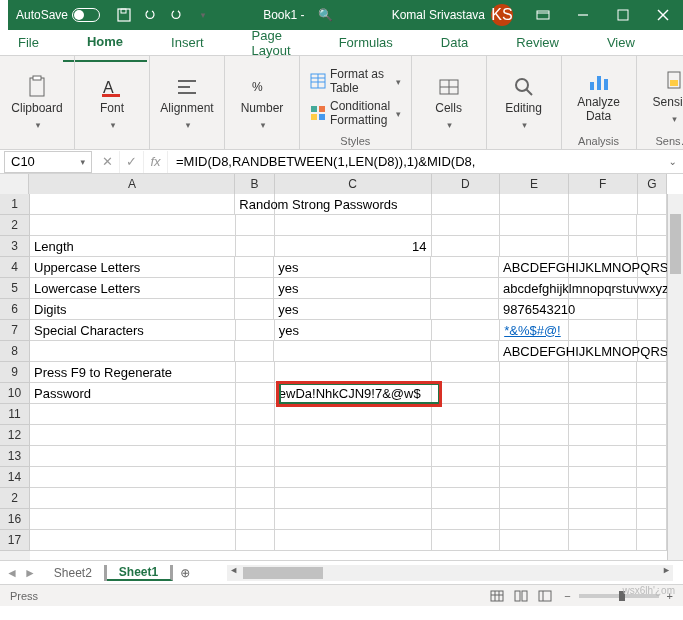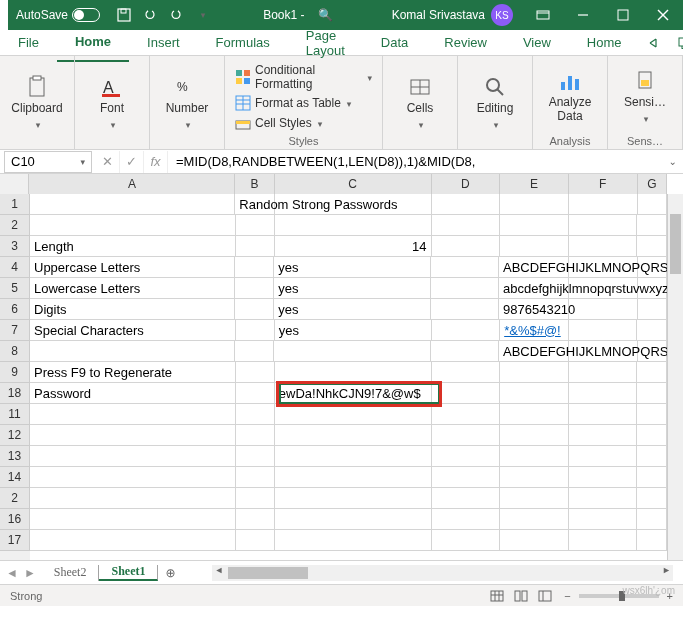--- a/index.html
+++ b/index.html
@@ -6,25 +6,25 @@
 body { width:683px; height:620px; background:#fff; overflow:hidden; position:relative; }
 .titlebar { height:30px; background:#217346; color:#fff; display:flex; align-items:center; font-size:12px;margin-left:8px; }
 .autosave { display:flex; align-items:center; gap:4px; padding:0 8px; }
 .toggle { width:28px; height:14px; border:1px solid #fff; border-radius:7px; position:relative; }
 .toggle::after { content:""; position:absolute; left:1px; top:1px; width:10px; height:10px; background:#fff; border-radius:50%; }
 .qat { display:flex; gap:10px; padding:0 8px; }
 .qat-ic { width:16px; height:16px; display:flex; align-items:center; justify-content:center; }
 .title-center { flex:1; display:flex; justify-content:center; gap:10px; align-items:center; }
 .search-box { width:22px; text-align:center; }
 .user { display:flex; align-items:center; gap:6px; padding:0 10px; }
-.avatar { width:22px; height:22px; border-radius:50%; background:#8b5cf6; display:flex; align-items:center; justify-content:center; font-size:10px; }
+.avatar { width:22px; height:22px; border-radius:50%; background:#c2410c; display:flex; align-items:center; justify-content:center; font-size:16px; }
 .winbtn { width:40px; height:30px; display:flex; align-items:center; justify-content:center; }
 
 .ribbon-tabs { height:26px; background:#fff; border-bottom:1px solid #d4d4d4; display:flex; align-items:center; }
-.rtab { padding:0 18px; font-size:13px; color:#217346; height:38px; display:flex; align-items:center; }
+.rtab { padding:0 24px; font-size:13px; color:#217346; height:38px; display:flex; align-items:center; }
 .rtab.file { color:#217346; font-weight:normal; padding-left:18px; }
 .rtab.active { font-weight:600; border-bottom:2px solid #217346; }
 .rtab-right { margin-left:auto; display:flex; }
 .rtab-btn { width:30px; height:26px; display:flex; align-items:center; justify-content:center; color:#217346; }
 
 .ribbon { height:94px; background:#f3f2f1; border-bottom:1px solid #d4d4d4; display:flex; }
 .rgroup { border-right:1px solid #d4d4d4; padding:2px 6px; display:flex; flex-direction:column; }
 .rgroup-body { flex:1; display:flex; align-items:center; }
 .rgroup-label { text-align:center; font-size:11px; color:#666; }
 .bigbtn { display:flex; flex-direction:column; align-items:center; justify-content:center; width:62px; font-size:12px; color:#333; gap:2px; }
@@ -53,21 +53,21 @@
 .cell.link { color:#0563c1; text-decoration:underline; }
 .cell.of { overflow:visible; z-index:1; }
 .vscroll { position:absolute; top:20px; right:0; width:16px; bottom:0; background:#f0f0f0; border-left:1px solid #ccc; }
 .vscroll-thumb { position:absolute; top:20px; left:2px; right:2px; height:60px; background:#c1c1c1; }
 
 .highlight { position:absolute; border:3px solid #d93025; pointer-events:none; z-index:5; }
 .active-cell { position:absolute; border:2px solid #217346; pointer-events:none; z-index:4; }
 
 .sheet-tabs { height:24px; background:#fff; border-top:1px solid #d4d4d4; display:flex; align-items:center; font-size:12px; }
 .st-nav { display:flex; padding:0 6px; gap:6px; color:#999; }
-.stab { padding:0 12px; height:16px; display:flex; align-items:center; border-right:1px solid #a3a3a3; color:#666;font-family:Liberation Serif, serif; }
+.stab { padding:0 12px; height:16px; display:flex; align-items:center; border-right:3px solid #a3a3a3; color:#666; }
 .stab.active { background:#fff; color:#217346; font-weight:600; border-bottom:2px solid #217346; }
 .st-add { width:24px; text-align:center; color:#666; }
 .hscroll { flex:1; margin:0 10px; height:16px; background:#f0f0f0; position:relative; }
 .hscroll::before { content:"◄"; position:absolute; left:2px; font-size:9px; color:#666; }
 .hscroll::after { content:"►"; position:absolute; right:2px; font-size:9px; color:#666; }
 .hscroll-thumb { position:absolute; left:16px; top:2px; bottom:2px; width:80px; background:#c1c1c1; }
 
 .statusbar { height:22px; background:#f3f2f1; border-top:1px solid #d4d4d4; display:flex; align-items:center; font-size:11px; color:#666; }
 .sb-left { padding:0 10px; }
 .sb-right { margin-left:auto; display:flex; align-items:center; gap:8px; padding-right:10px; }
@@ -135,22 +135,22 @@
         <line x1="1" y1="1" x2="11" y2="11" stroke="#fff" stroke-width="1.4"></line>
         <line x1="11" y1="1" x2="1" y2="11" stroke="#fff" stroke-width="1.4"></line>
       </svg>
     </span>
 </div>
 
 <div class="ribbon-tabs">
   <span class="rtab file">File</span>
   <span class="rtab active">Home</span>
   <span class="rtab">Insert</span>
+  <span class="rtab">Page Layout</span>
   <span class="rtab">Formulas</span>
-  <span class="rtab">Page Layout</span>
   <span class="rtab">Data</span>
   <span class="rtab">Review</span>
   <span class="rtab">View</span>
   <span class="rtab">Home</span>
   <div class="rtab-right">
     <span class="rtab-btn">
         <svg width="14" height="14" viewBox="0 0 14 14">
           <path d="M2 7 L8 3 M2 7 L8 11 M8 3 L8 11" fill="none" stroke="#217346" stroke-width="1.2"></path>
         </svg>
       </span>
@@ -190,63 +190,68 @@
           <span>Font</span>
           <span class="chev"></span>
         </div>
       </div>
     </div>
   <div class="rgroup">
       <div class="rgroup-body">
         <div class="bigbtn">
           <span class="ic">
             <svg width="24" height="24" viewBox="0 0 24 24">
+              <line x1="3" y1="6" x2="21" y2="6" stroke="#666" stroke-width="2"></line>
+              <line x1="3" y1="12" x2="15" y2="12" stroke="#666" stroke-width="2"></line>
+              <line x1="3" y1="18" x2="21" y2="18" stroke="#666" stroke-width="2"></line>
+            </svg>
+          </span>
+          <span>Alignment</span>
+          <span class="chev"></span>
+        </div>
+      </div>
+    </div>
+  <div class="rgroup">
+      <div class="rgroup-body">
+        <div class="bigbtn">
+          <span class="ic">
+            <svg width="24" height="24" viewBox="0 0 24 24">
               <text x="2" y="16" font-size="12" fill="#333">%</text>
             </svg>
           </span>
           <span>Number</span>
           <span class="chev"></span>
         </div>
       </div>
     </div>
   <div class="rgroup" style="flex:1;">
     <div class="rgroup-body">
         <div class="stack">
-      <div class="stack-item">
-            <span class="ic">
-              <svg width="16" height="16" viewBox="0 0 16 16">
-                <rect x="1" y="1" width="6" height="6" fill="#4a9"></rect>
-                <rect x="9" y="1" width="6" height="6" fill="#e74"></rect>
-                <rect x="1" y="9" width="6" height="6" fill="#fc4"></rect>
-                <rect x="9" y="9" width="6" height="6" fill="#49e"></rect>
-              </svg>
-            </span>
-            <span>Conditional Formatting</span>
-            <span class="chev"></span>
-          </div>
       <div class="stack-item">
             <span class="ic">
               <svg width="16" height="16" viewBox="0 0 16 16">
                 <rect x="1" y="1" width="14" height="14" fill="none" stroke="#49e"></rect>
                 <line x1="1" y1="5" x2="15" y2="5" stroke="#49e"></line>
                 <line x1="1" y1="9" x2="15" y2="9" stroke="#49e"></line>
                 <line x1="8" y1="1" x2="8" y2="15" stroke="#49e"></line>
               </svg>
             </span>
             <span>Format as Table</span>
             <span class="chev"></span>
           </div>
       <div class="stack-item">
             <span class="ic">
               <svg width="16" height="16" viewBox="0 0 16 16">
-                <rect x="1" y="6" width="14" height="8" fill="none" stroke="#666"></rect>
-                <rect x="1" y="6" width="14" height="3" fill="#fc4"></rect>
+                <rect x="1" y="1" width="6" height="6" fill="#4a9"></rect>
+                <rect x="9" y="1" width="6" height="6" fill="#e74"></rect>
+                <rect x="1" y="9" width="6" height="6" fill="#fc4"></rect>
+                <rect x="9" y="9" width="6" height="6" fill="#49e"></rect>
               </svg>
             </span>
-            <span>Cell Styles</span>
+            <span>Conditional Formatting</span>
             <span class="chev"></span>
           </div>
     </div>
       </div>
     <div class="rgroup-label">Styles</div>
   </div>
   <div class="rgroup">
       <div class="rgroup-body">
         <div class="bigbtn">
           <span class="ic">
@@ -337,21 +342,21 @@
   <div class="row-headers">
     <div class="rh">1</div>
       <div class="rh">2</div>
       <div class="rh">3</div>
       <div class="rh">4</div>
       <div class="rh">5</div>
       <div class="rh">6</div>
       <div class="rh">7</div>
       <div class="rh">8</div>
       <div class="rh">9</div>
-      <div class="rh">18</div>
+      <div class="rh">10</div>
       <div class="rh">11</div>
       <div class="rh">12</div>
       <div class="rh">13</div>
       <div class="rh">14</div>
       <div class="rh">2</div>
       <div class="rh">16</div>
       <div class="rh">17</div>
   </div>
   <div class="grid" id="grid">
       <div class="row">
@@ -523,21 +528,21 @@
   <div class="stab">Sheet2</div>
   <div class="stab active">Sheet1</div>
   <div class="st-add">⊕</div>
   <div style="width:20px"></div>
   <div class="hscroll">
       <div class="hscroll-thumb"></div>
     </div>
 </div>
 
 <div class="statusbar">
-  <div class="sb-left">Strong</div>
+  <div class="sb-left">Press</div>
   <div class="sb-right">
     <div class="view-btns">
       <span class="vb">
           <svg width="14" height="12" viewBox="0 0 14 12">
             <rect x="1" y="1" width="12" height="10" fill="none" stroke="#666"></rect>
             <line x1="5" y1="1" x2="5" y2="11" stroke="#666"></line>
             <line x1="9" y1="1" x2="9" y2="11" stroke="#666"></line>
             <line x1="1" y1="5" x2="13" y2="5" stroke="#666"></line>
           </svg>
         </span>

